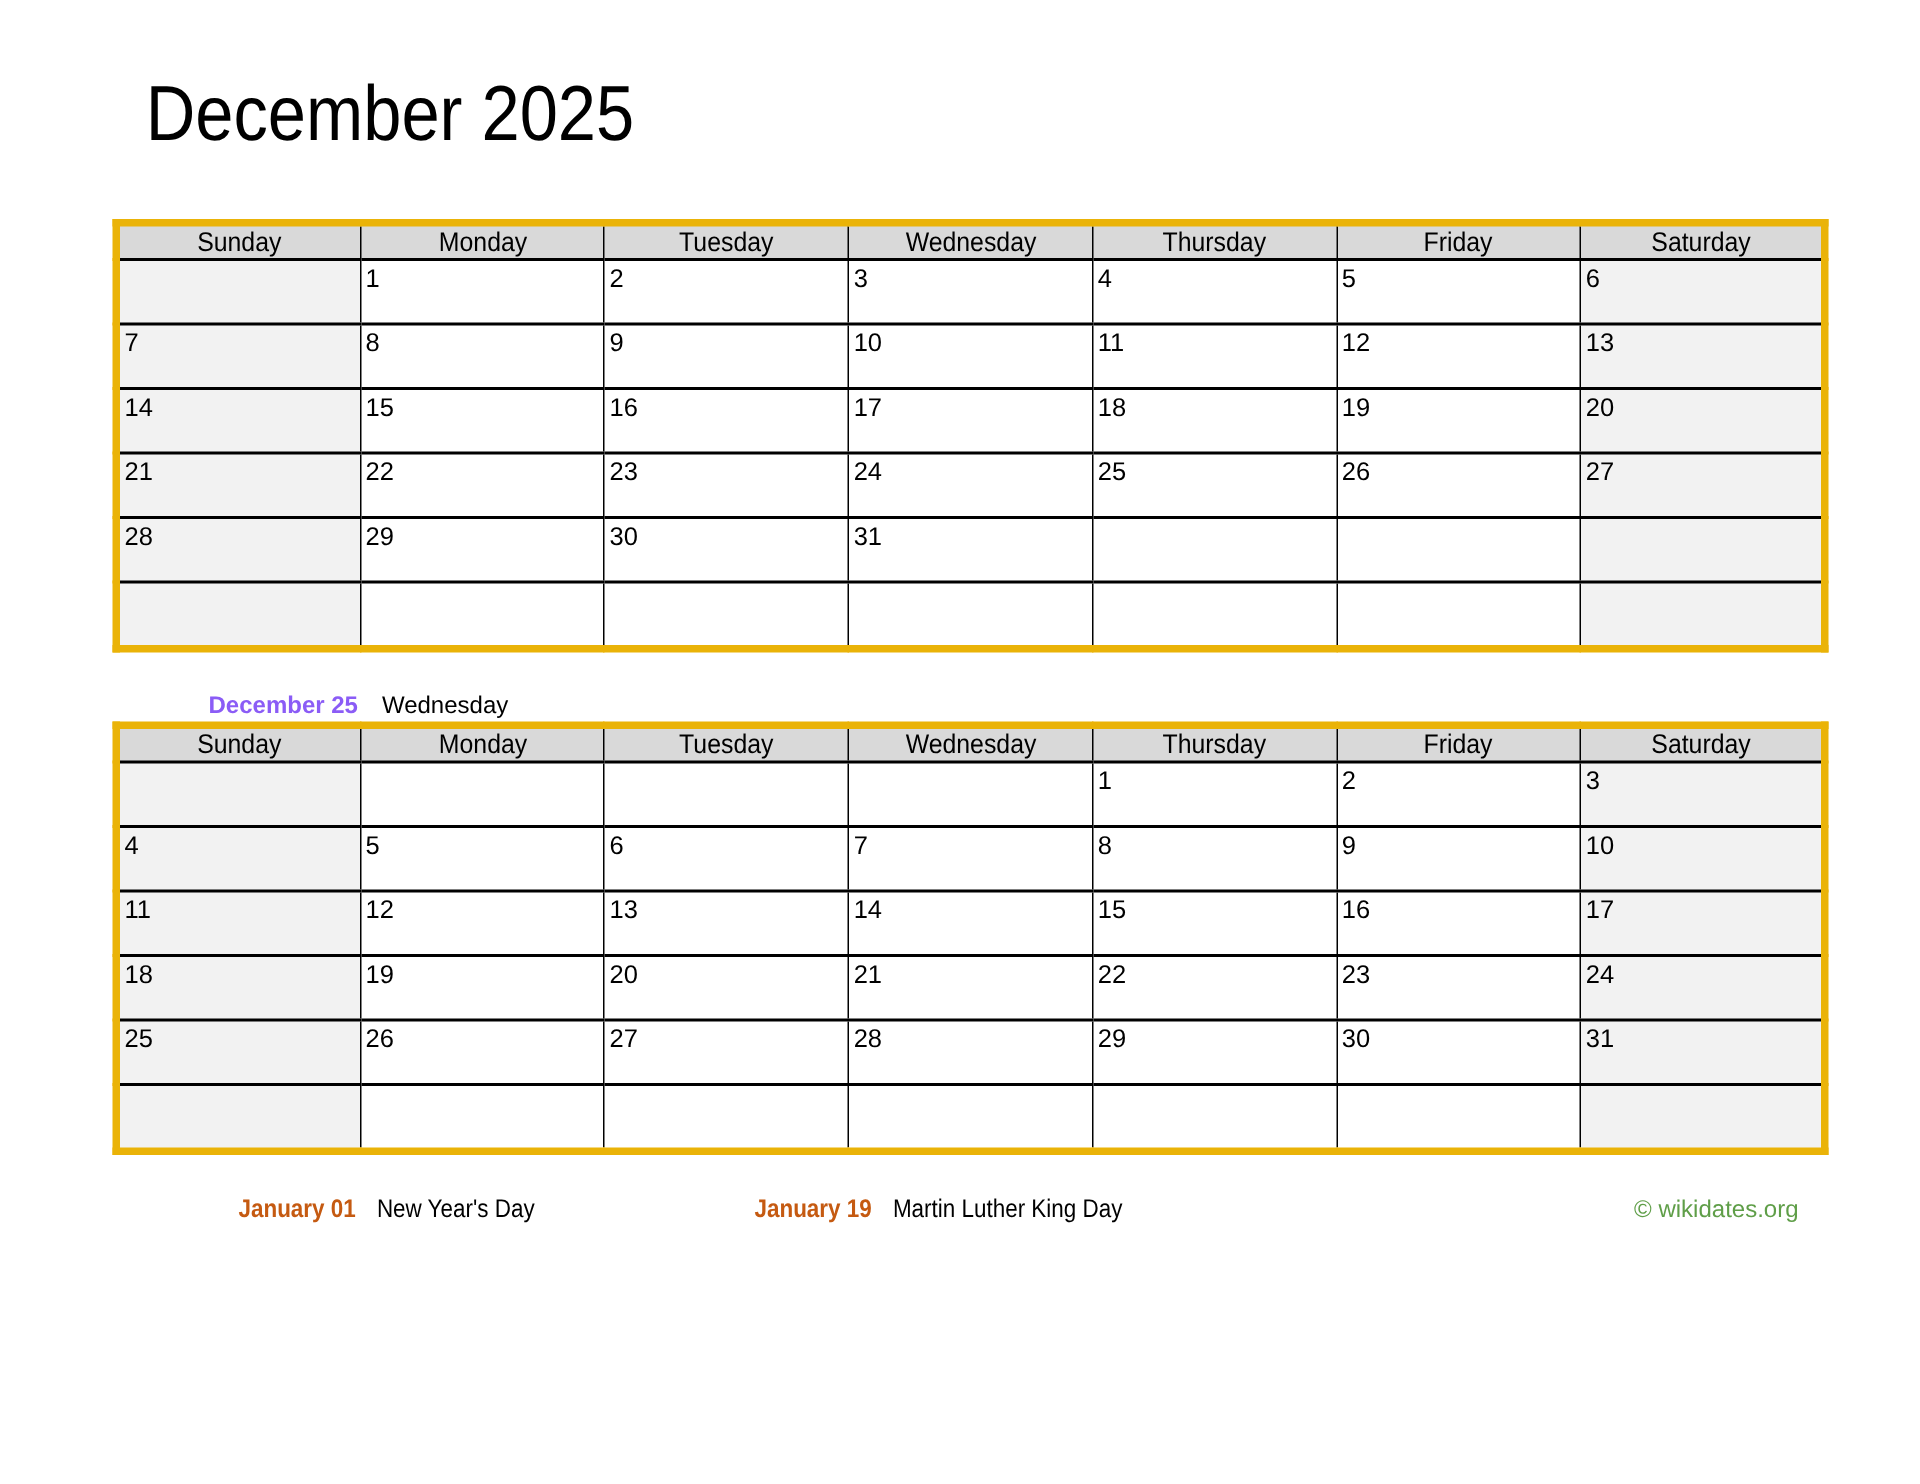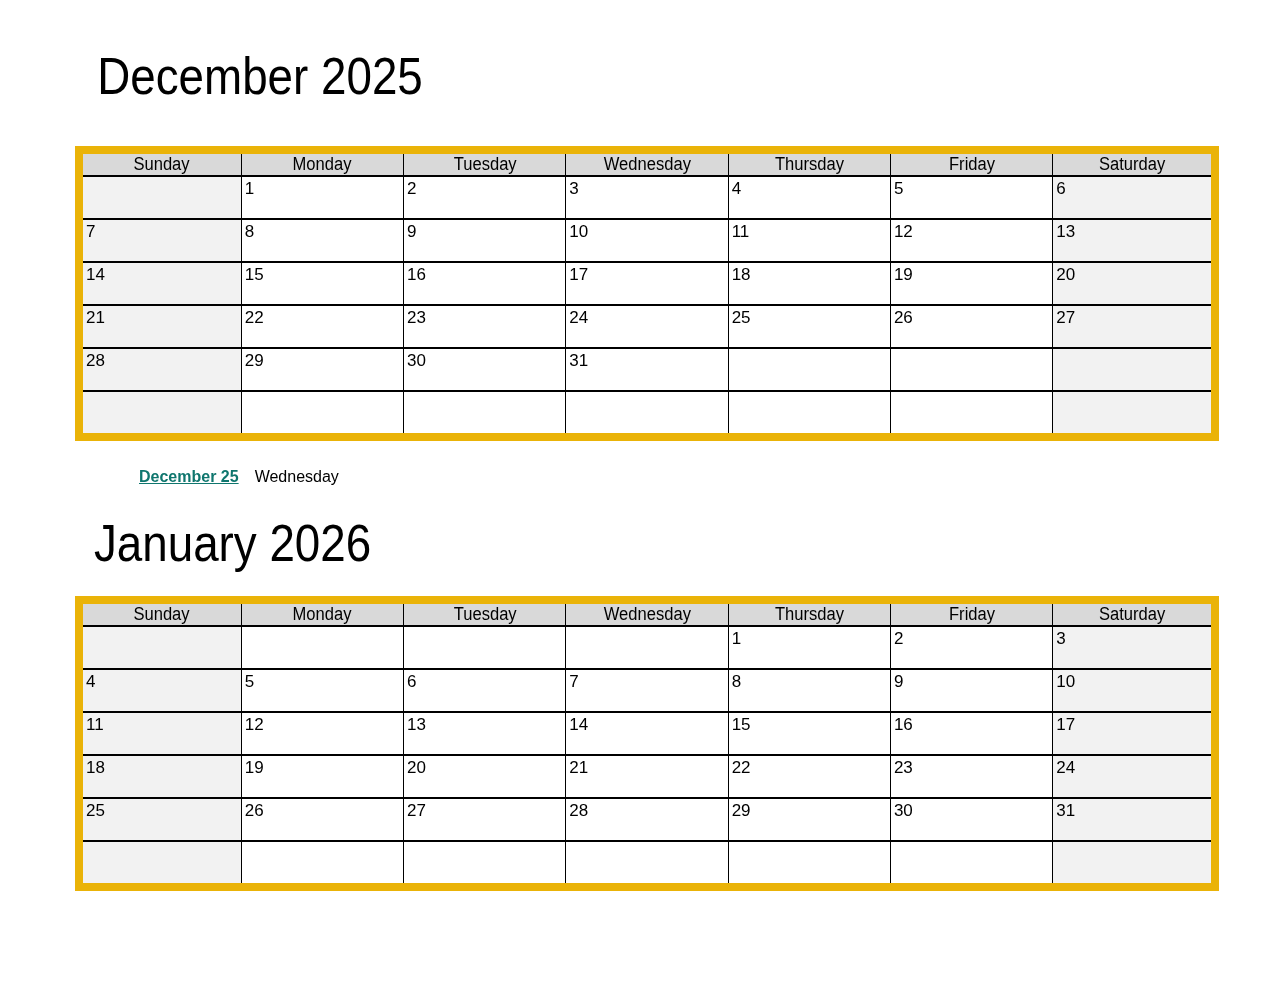--- a/index.html
+++ b/index.html
@@ -28,21 +28,21 @@
     display: inline-block;
     transform: scaleX(0.88);
   }
   #months-root .month-section:first-child .month-title { margin: 48px 0 42px 0; }
   #months-root .month-section:last-child  .month-title { margin: 28px 0 25px 0; }
 
   table.month-table {
     width: 100%;
     border-collapse: collapse;
     table-layout: fixed;
-    border: 8px solid #eab308;
+    border: 5px solid #eab308;
   }
   table.month-table th,
   table.month-table td {
     border-style: solid;
     border-color: #000000;
     border-width: 2px 1px;
   }
   table.month-table th {
     background: #d9d9d9;
     height: 21px;
@@ -157,25 +157,24 @@
               <td class="weekend"></td>
               <td></td>
               <td></td>
               <td></td>
               <td></td>
               <td></td>
               <td class="weekend"></td>
             </tr>
           </tbody>
     </table>
-    <div class="notes-row"><span class="holiday-note"><span class="note-date" style="color: #0f766e; text-decoration: underline;">December 25</span><span class="note-name">Wednesday</span></span></div>
+    <div class="notes-row"><span class="holiday-note"><span class="note-date" style="color: #8b5cf6;">December 25</span><span class="note-name">Wednesday</span></span></div>
   </section>
 
   <section class="month-section">
-    <h1 class="month-title"><span class="condensed title-text">January 2026</span></h1>
     <table class="month-table">
       <thead>
         <tr class="day-header-row">
               <th><span class="condensed">Sunday</span></th>
               <th><span class="condensed">Monday</span></th>
               <th><span class="condensed">Tuesday</span></th>
               <th><span class="condensed">Wednesday</span></th>
               <th><span class="condensed">Thursday</span></th>
               <th><span class="condensed">Friday</span></th>
               <th><span class="condensed">Saturday</span></th>
@@ -231,15 +230,20 @@
               <td class="weekend"></td>
               <td></td>
               <td></td>
               <td></td>
               <td></td>
               <td></td>
               <td class="weekend"></td>
             </tr>
           </tbody>
     </table>
+    <div class="notes-row">
+          <span class="holiday-note"><span class="note-date" style="color: rgb(197, 90, 17);">January 01</span><span class="note-name">New Year's Day</span></span>
+          <span class="holiday-note"><span class="note-date" style="color: rgb(197, 90, 17);">January 19</span><span class="note-name">Martin Luther King Day</span></span>
+          <span id="credit" class="credit" style="color: rgb(95, 158, 72);">© wikidates.org</span>
+        </div>
   </section>
 </div>
 </div>
 
 </body></html>

